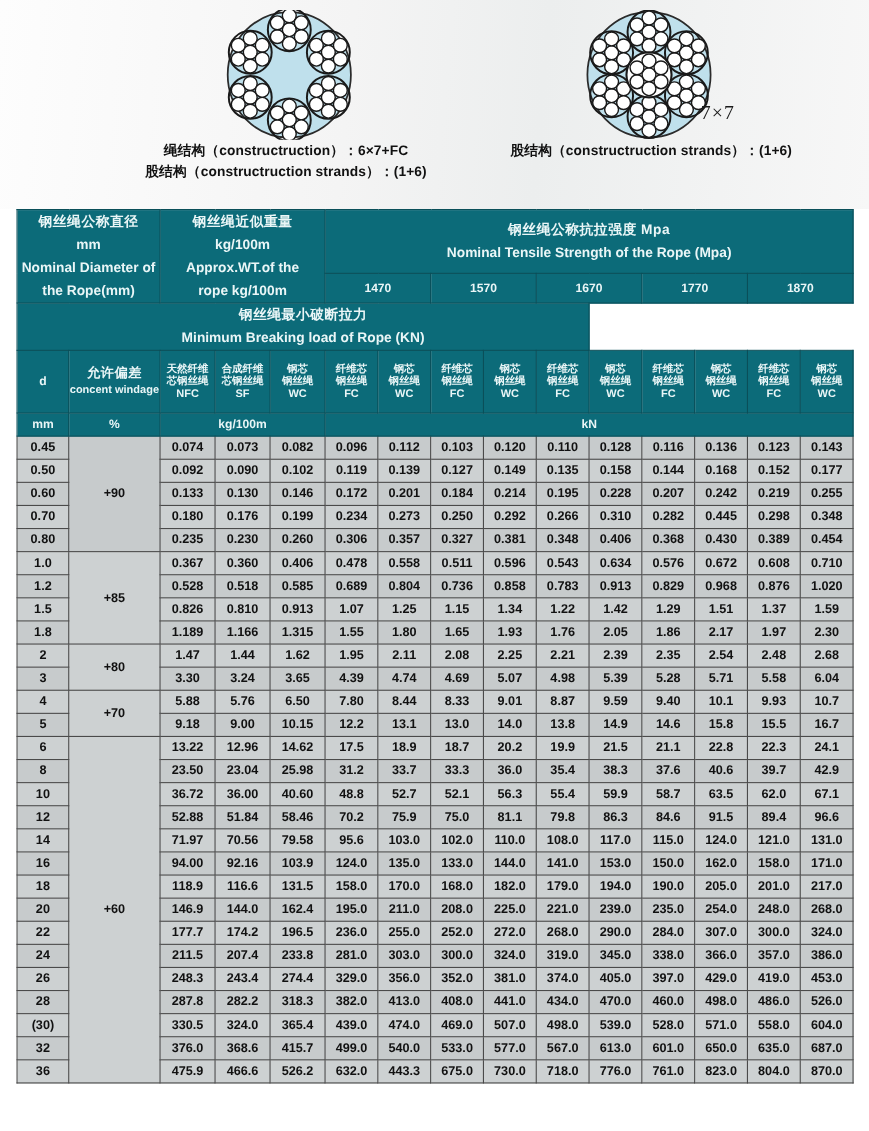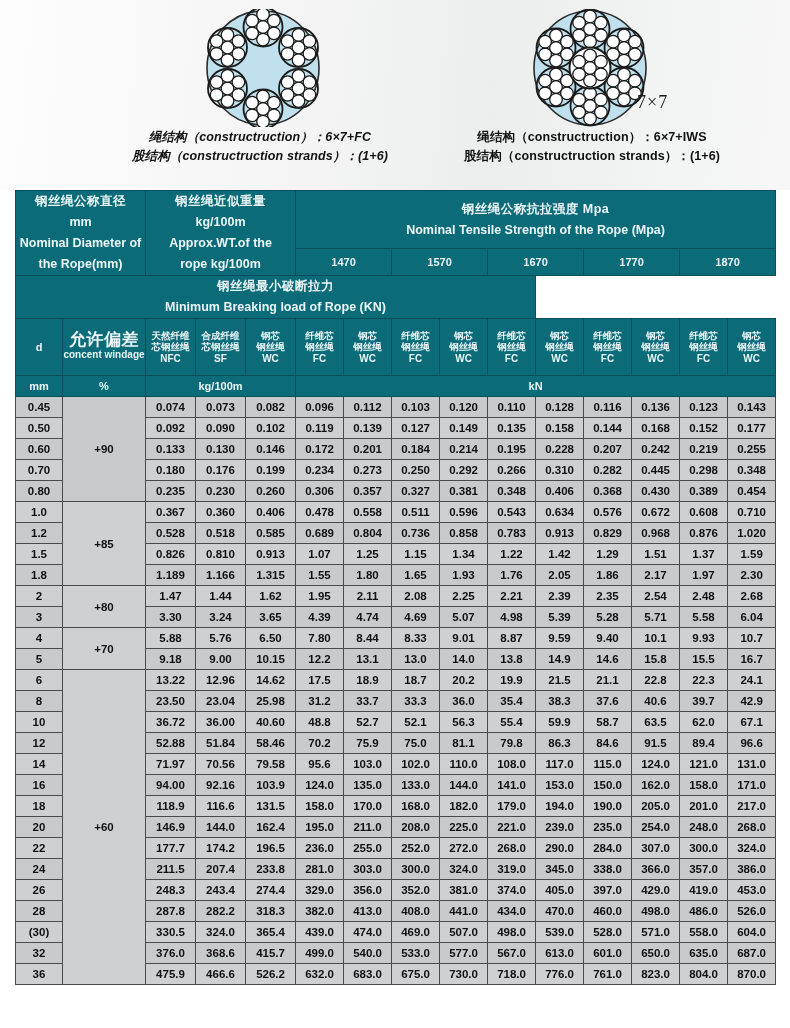--- a/index.html
+++ b/index.html
@@ -33,21 +33,21 @@
     font-family:"Liberation Serif","DejaVu Serif",serif;
   }
   .cap{
     font-size:12.5px;
     color:#111;
     line-height:19px;
     font-weight:bold;
     white-space:nowrap;
     letter-spacing:.1px;
   }
-  .fig-a .cap{margin-left:-6px;font-style:italic;}
+  .fig-a .cap{margin-left:-6px;}
   .fig-b .cap{margin-left:4px;}
 
   
   table.spec{
     border-collapse:collapse;
     width:760px;
     margin:0 15px;
     table-layout:fixed;
   }
   table.spec td,table.spec th{
@@ -235,21 +235,20 @@
               <circle cx="10.9" cy="-6.3" r="6.3"></circle>
             <circle cx="10.9" cy="6.3" r="6.3"></circle>
               <circle cx="0" cy="12.6" r="6.3"></circle>
             <circle cx="-10.9" cy="6.3" r="6.3"></circle>
               <circle cx="-10.9" cy="-6.3" r="6.3"></circle>
           </g>
         </g>
       </svg>
       <span class="seven-label">7×7</span>
     </div>
-    <div class="cap">绳结构（constructruction）：6×7+IWS</div>
     <div class="cap">股结构（constructruction strands）：(1+6)</div>
   </div>
 </div>
 
 <table class="spec">
   <colgroup>
     <col style="width:47px">
       <col style="width:83px">
     <col style="width:50px">
       <col style="width:50px">
@@ -293,21 +292,21 @@
     </tr>
     <tr>
       <td class="hd big" colspan="10" style="height:42px">
         <div class="cn">钢丝绳最小破断拉力</div>
         <div class="en">Minimum Breaking load of Rope (KN)</div>
       </td>
     </tr>
     <tr>
       <td class="hd" style="height:56px">d</td>
       <td class="hd">
-        <div class="cn" style="font-size:17px">允许偏差</div>
+        <div class="cn" style="font-size:12px">允许偏差</div>
         <div class="en" style="font-size:10px">concent windage</div>
       </td>
       <td class="hd mini">
         <div>天然纤维</div>
         <div>芯钢丝绳</div>
         <div class="code">NFC</div>
       </td>
       <td class="hd mini">
         <div>合成纤维</div>
         <div>芯钢丝绳</div>
@@ -813,21 +812,21 @@
         <td class="bd">650.0</td>
         <td class="bd">635.0</td>
         <td class="bd">687.0</td>
       </tr>
       <tr>
         <td class="bd dia">36</td>
         <td class="bd">475.9</td>
         <td class="bd">466.6</td>
         <td class="bd">526.2</td>
         <td class="bd">632.0</td>
-        <td class="bd">683.0</td>
+        <td class="bd">443.3</td>
         <td class="bd">675.0</td>
         <td class="bd">730.0</td>
         <td class="bd">718.0</td>
         <td class="bd">776.0</td>
         <td class="bd">761.0</td>
         <td class="bd">823.0</td>
         <td class="bd">804.0</td>
         <td class="bd">870.0</td>
       </tr>
     </tbody>

